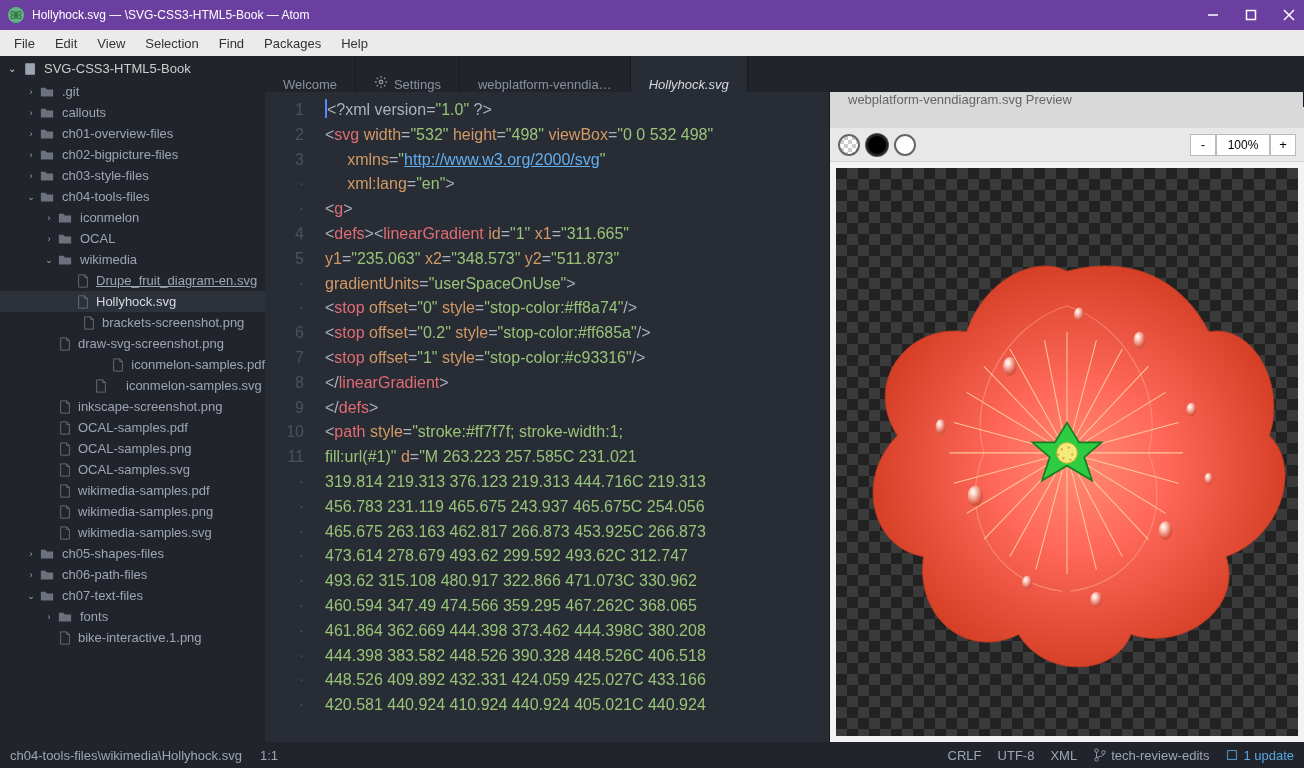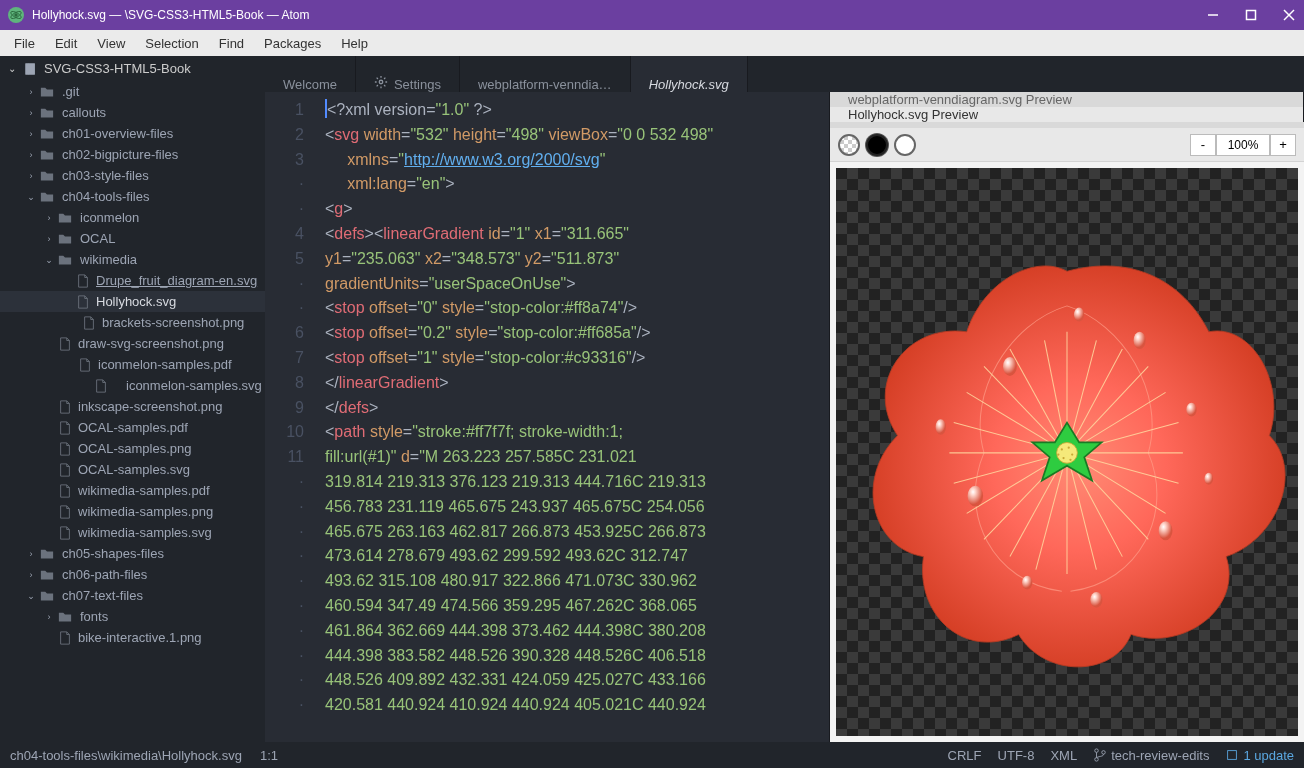--- a/index.html
+++ b/index.html
@@ -224,21 +224,21 @@
         </div>
         <div class="tree-row" style="padding-left: 44px;">
           <span class="chev"></span>
           <span class="file-icon">
             <svg class="ico" viewBox="0 0 16 16">
               <path fill="none" stroke="#6b727d" d="M3 1h7l3 3v11H3z M10 1v3h3"></path>
             </svg>
           </span>
           <span class="label">draw-svg-screenshot.png</span>
         </div>
-        <div class="tree-row" style="padding-left: 64px;">
+        <div class="tree-row" style="padding-left: 16px; justify-content: flex-end;">
           <span class="chev"></span>
           <span class="file-icon">
             <svg class="ico" viewBox="0 0 16 16">
               <path fill="none" stroke="#6b727d" d="M3 1h7l3 3v11H3z M10 1v3h3"></path>
             </svg>
           </span>
           <span class="label">iconmelon-samples.pdf</span>
         </div>
         <div class="tree-row" style="padding-left: 68px; gap: 12px;">
           <span class="chev"></span>
@@ -407,23 +407,20 @@
             <div class="ln">·</div>
             <div class="ln">·</div>
             <div class="ln">·</div>
           </div>
         <div class="code" id="code"><div><span class="cursor"></span><span class="tok-punc">&lt;?</span><span class="tok-pi">xml version</span><span class="tok-punc">=</span><span class="tok-str">"1.0"</span><span class="tok-punc"> ?&gt;</span></div><div><span class="tok-punc">&lt;</span><span class="tok-tag">svg</span><span> </span><span class="tok-attr">width</span><span class="tok-punc">=</span><span class="tok-str">"532"</span><span> </span><span class="tok-attr">height</span><span class="tok-punc">=</span><span class="tok-str">"498"</span><span> </span><span class="tok-attr">viewBox</span><span class="tok-punc">=</span><span class="tok-str">"0 0 532 498"</span></div><div><span>     </span><span class="tok-attr">xmlns</span><span class="tok-punc">=</span><span class="tok-str">"</span><span class="tok-url">http://www.w3.org/2000/svg</span><span class="tok-str">"</span></div><div><span>     </span><span class="tok-attr">xml:lang</span><span class="tok-punc">=</span><span class="tok-str">"en"</span><span class="tok-punc">&gt;</span></div><div><span class="tok-punc">&lt;</span><span class="tok-tag">g</span><span class="tok-punc">&gt;</span></div><div><span class="tok-punc">&lt;</span><span class="tok-tag">defs</span><span class="tok-punc">&gt;&lt;</span><span class="tok-tag">linearGradient</span><span> </span><span class="tok-attr">id</span><span class="tok-punc">=</span><span class="tok-str">"1"</span><span> </span><span class="tok-attr">x1</span><span class="tok-punc">=</span><span class="tok-str">"311.665"</span></div><div><span class="tok-attr">y1</span><span class="tok-punc">=</span><span class="tok-str">"235.063"</span><span> </span><span class="tok-attr">x2</span><span class="tok-punc">=</span><span class="tok-str">"348.573"</span><span> </span><span class="tok-attr">y2</span><span class="tok-punc">=</span><span class="tok-str">"511.873"</span></div><div><span class="tok-attr">gradientUnits</span><span class="tok-punc">=</span><span class="tok-str">"userSpaceOnUse"</span><span class="tok-punc">&gt;</span></div><div><span class="tok-punc">&lt;</span><span class="tok-tag">stop</span><span> </span><span class="tok-attr">offset</span><span class="tok-punc">=</span><span class="tok-str">"0"</span><span> </span><span class="tok-attr">style</span><span class="tok-punc">=</span><span class="tok-str">"stop-color:#ff8a74"</span><span class="tok-punc">/&gt;</span></div><div><span class="tok-punc">&lt;</span><span class="tok-tag">stop</span><span> </span><span class="tok-attr">offset</span><span class="tok-punc">=</span><span class="tok-str">"0.2"</span><span> </span><span class="tok-attr">style</span><span class="tok-punc">=</span><span class="tok-str">"stop-color:#ff685a"</span><span class="tok-punc">/&gt;</span></div><div><span class="tok-punc">&lt;</span><span class="tok-tag">stop</span><span> </span><span class="tok-attr">offset</span><span class="tok-punc">=</span><span class="tok-str">"1"</span><span> </span><span class="tok-attr">style</span><span class="tok-punc">=</span><span class="tok-str">"stop-color:#c93316"</span><span class="tok-punc">/&gt;</span></div><div><span class="tok-punc">&lt;/</span><span class="tok-tag">linearGradient</span><span class="tok-punc">&gt;</span></div><div><span class="tok-punc">&lt;/</span><span class="tok-tag">defs</span><span class="tok-punc">&gt;</span></div><div><span class="tok-punc">&lt;</span><span class="tok-tag">path</span><span> </span><span class="tok-attr">style</span><span class="tok-punc">=</span><span class="tok-str">"stroke:#ff7f7f; stroke-width:1;</span></div><div><span class="tok-str">fill:url(#1)"</span><span> </span><span class="tok-attr">d</span><span class="tok-punc">=</span><span class="tok-str">"M 263.223 257.585C 231.021</span></div><div><span class="tok-num">319.814 219.313 376.123 219.313 444.716C 219.313</span></div><div><span class="tok-num">456.783 231.119 465.675 243.937 465.675C 254.056</span></div><div><span class="tok-num">465.675 263.163 462.817 266.873 453.925C 266.873</span></div><div><span class="tok-num">473.614 278.679 493.62 299.592 493.62C 312.747</span></div><div><span class="tok-num">493.62 315.108 480.917 322.866 471.073C 330.962</span></div><div><span class="tok-num">460.594 347.49 474.566 359.295 467.262C 368.065</span></div><div><span class="tok-num">461.864 362.669 444.398 373.462 444.398C 380.208</span></div><div><span class="tok-num">444.398 383.582 448.526 390.328 448.526C 406.518</span></div><div><span class="tok-num">448.526 409.892 432.331 424.059 425.027C 433.166</span></div><div><span class="tok-num">420.581 440.924 410.924 440.924 405.021C 440.924</span></div></div>
       </div>
       <div class="preview-pane">
         <div class="tabbar" id="tabbar-right" style="background:#d9d9d9;color:#666;flex-direction:column;">
             <div class="tab">
               <span style="">webplatform-venndiagram.svg Preview</span>
-            </div>
-            <div class="tab preview-active">
-              <span style="">Hollyhock.svg Preview</span>
             </div>
           </div>
         <div class="preview-toolbar">
           <div class="bgsel" style="background:repeating-conic-gradient(#ccc 0% 25%, #fff 0% 50%);background-size:8px 8px;"></div>
           <div class="bgsel sel" style="background:#000"></div>
           <div class="bgsel" style="background:#fff"></div>
           <div class="zoom-group">
             <div class="zoom-btn">-</div>
             <div class="zoom-val">100%</div>
             <div class="zoom-btn">+</div>

